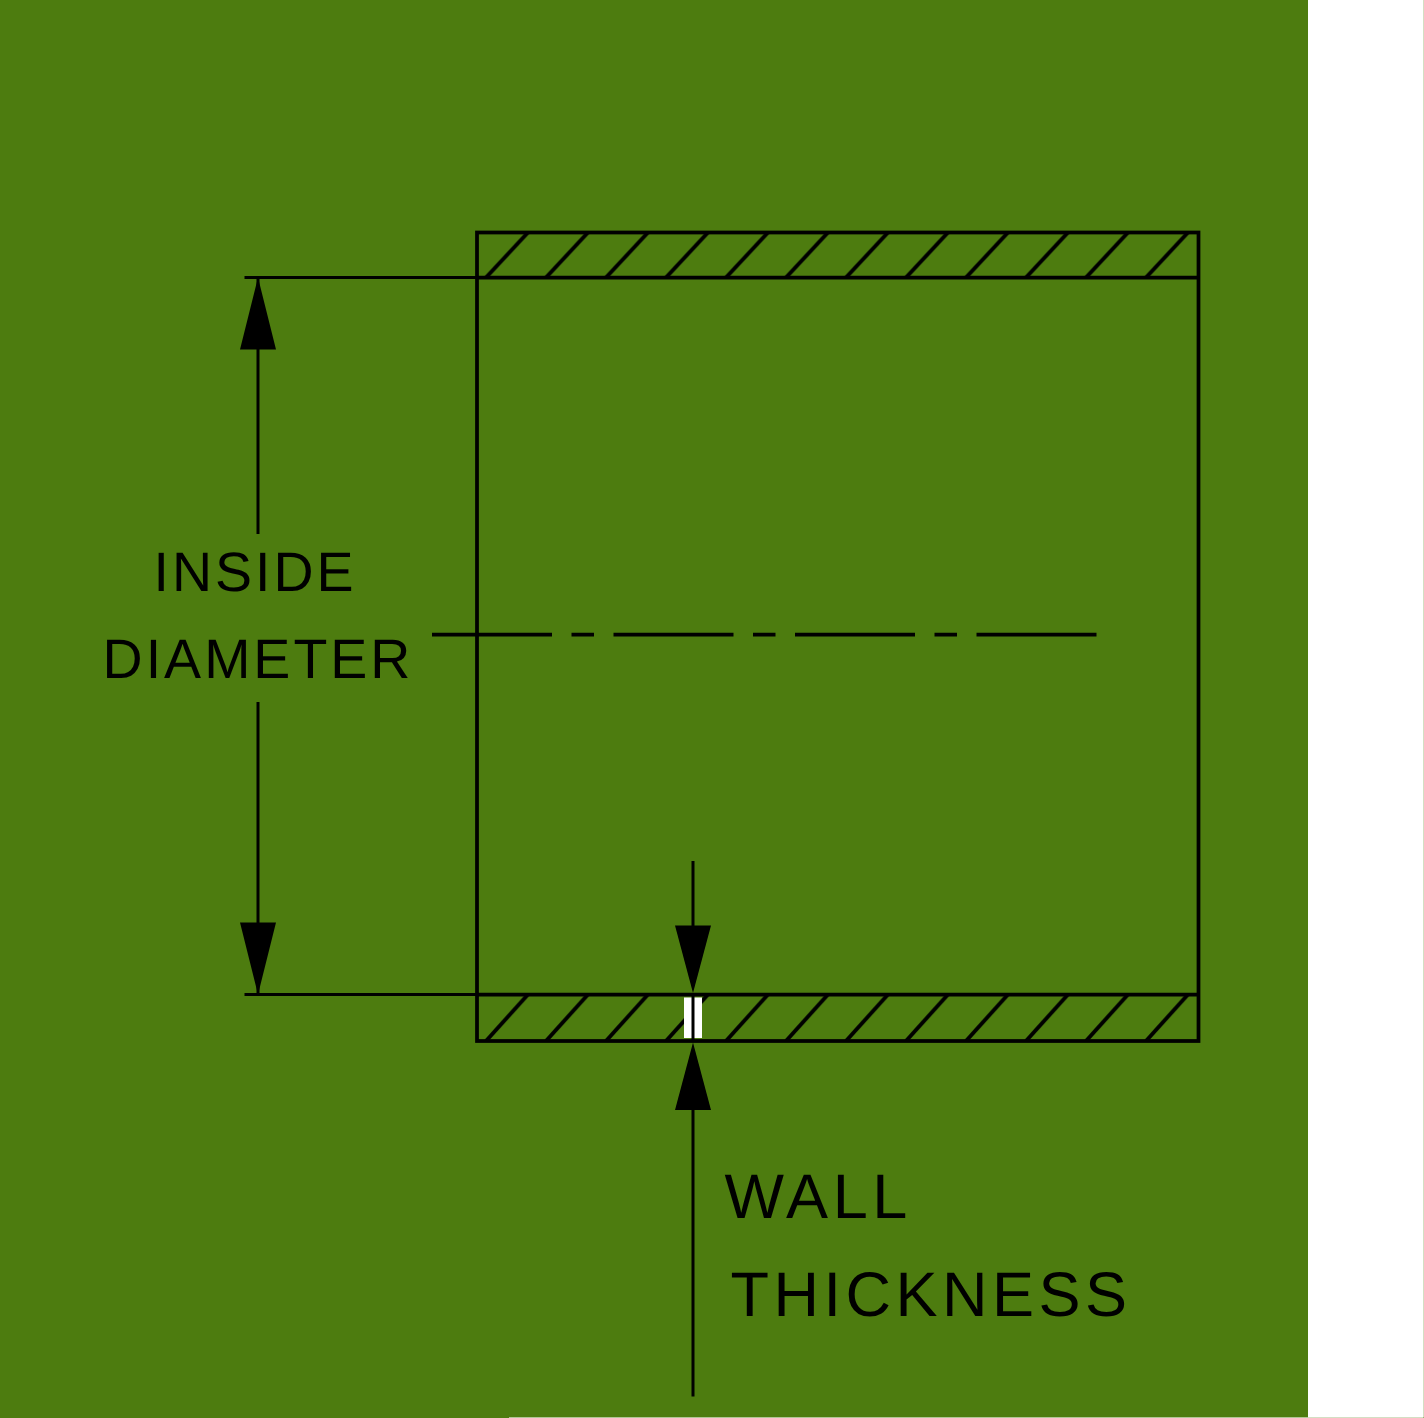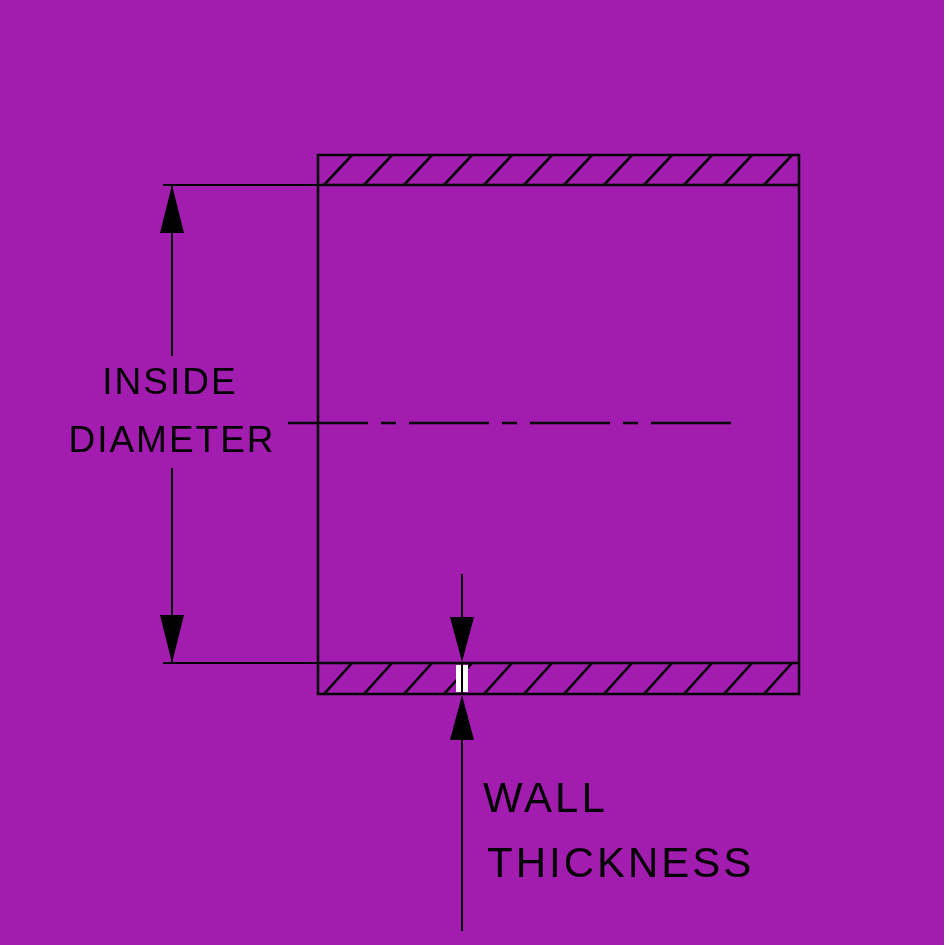--- a/index.html
+++ b/index.html
@@ -2,23 +2,23 @@
 <html><head>
 <meta charset="utf-8">
 <style>
   html, body {
     margin: 0;
     padding: 0;
     background: #ffffff;
   }
   .stage {
     position: relative;
-    width: 944px;
+    width: 872px;
     height: 945px;
-    background: #a21caf;
+    background: #4d7c0f;
     overflow: hidden;
   }
   svg { display: block; width: 949px; height: 945px; }
   .ln   { stroke: #000000; fill: none; stroke-width: 2.5; }
   .thin { stroke: #000000; fill: none; stroke-width: 2; }
   .fil  { fill: #000000; stroke: none; }
   text {
     font-family: "Liberation Sans", "DejaVu Sans", sans-serif;
     fill: #000000;
   }

